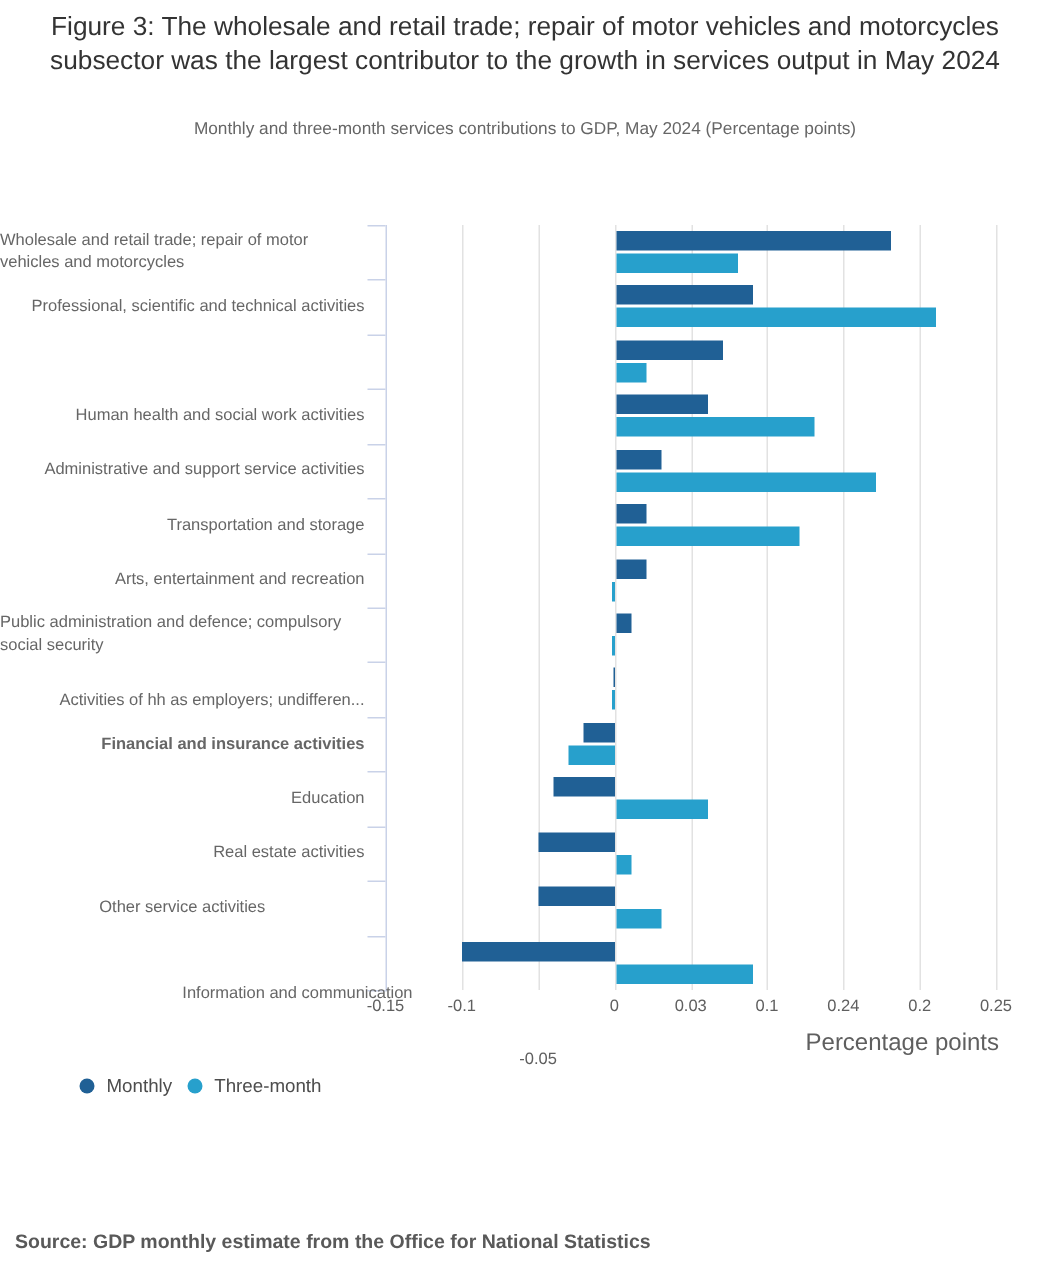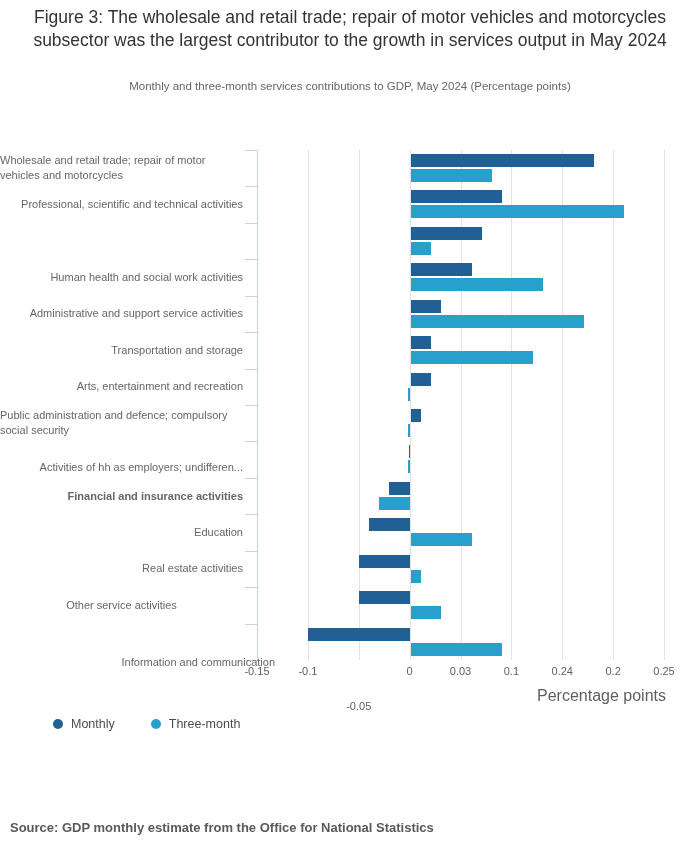--- a/index.html
+++ b/index.html
@@ -66,21 +66,21 @@
     padding-right: 15px;
     text-align: right;
     font-size: 16px;
     color: #5f5f5f;
   }
   .legend {
     position: absolute;
     top: 714px; left: 53px;
     display: flex;
     align-items: center;
-    gap: 36px;
+    gap: 10px;
     height: 20px;
   }
   .legend-item { display: flex; align-items: center; cursor: pointer; }
   .legend-dot {
     width: 10px; height: 10px;
     border-radius: 50%;
     margin-right: 8px;
   }
   .legend-label { font-size: 12.5px; color: #4d4d4d; }
   .source {

